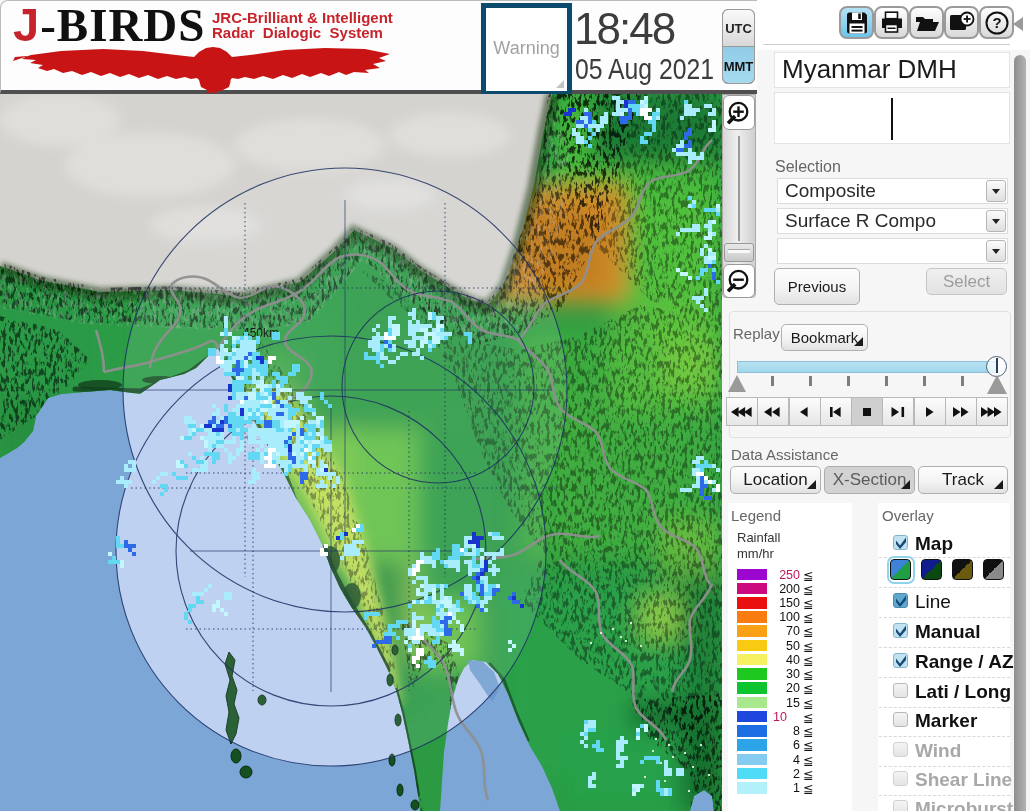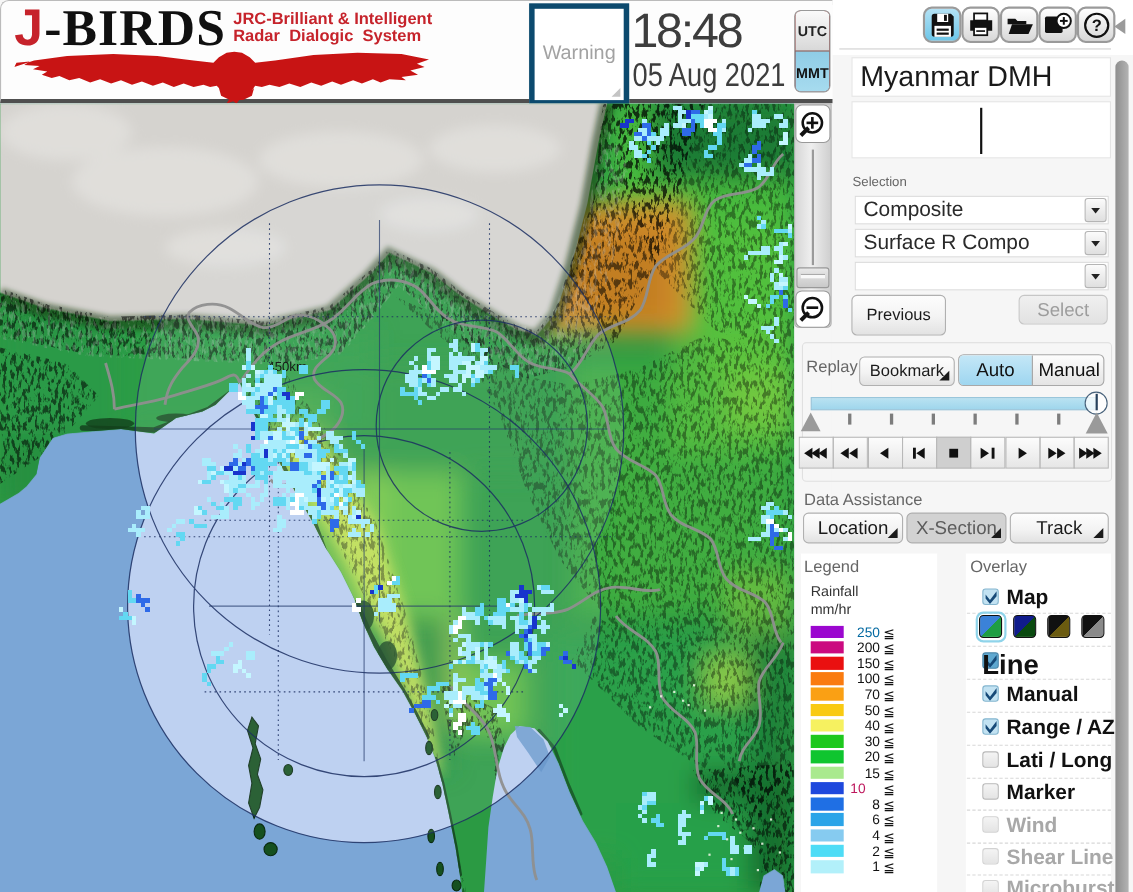--- a/index.html
+++ b/index.html
@@ -2321,41 +2321,37 @@
       <svg width="26" height="26" viewBox="0 0 26 26">
         <circle cx="13" cy="13" r="10.5" fill="none" stroke="#111" stroke-width="2"></circle>
         <text x="13" y="18" text-anchor="middle" font-family="Liberation Serif,serif" font-size="15" font-weight="bold" fill="#111">?</text>
       </svg>
     </div>
     <div style="position:absolute;left:763px;top:44px;width:247px;height:1px;background:#cfcfcf"></div>
     <div style="position:absolute;left:774px;top:52px;width:236px;height:36px;background:#fff;border:1px solid #e4e4e4;box-sizing:border-box;font-size:26px;color:#1a1a1a;padding:1px 0 16px 7px">Myanmar DMH</div>
     <div style="position:absolute;left:774px;top:92px;width:236px;height:52px;background:#fff;border:1px solid #e4e4e4;box-sizing:border-box">
       <span style="position:absolute;left:116px;top:5px;width:1.5px;height:42px;background:#111"></span>
     </div>
-    <div class="lbl" style="left:775px;top:158px;font-size:12px">Selection</div>
+    <div class="lbl" style="left:775px;top:158px;font-size:16px">Selection</div>
     <div style="position:absolute;left:777px;top:178px;width:231px;height:26px;background:#fff;border:1px solid #dcdcdc;box-sizing:border-box;font-size:19px;color:#2a2a2a;padding:1px 0 0 7px">Composite<span style="position:absolute;right:1px;top:1px;width:20px;height:22px;background:linear-gradient(180deg,#fbfbfb,#dfdfdf);border:1px solid #b5b5b5;border-radius:3px;box-sizing:border-box;display:flex;align-items:center;justify-content:center">
         <span style="width:0;height:0;border-top:5px solid #222;border-left:4px solid transparent;border-right:4px solid transparent"></span>
       </span></div>
     <div style="position:absolute;left:777px;top:208px;width:231px;height:26px;background:#fff;border:1px solid #dcdcdc;box-sizing:border-box;font-size:19px;color:#2a2a2a;padding:1px 0 0 7px">Surface R Compo<span style="position:absolute;right:1px;top:1px;width:20px;height:22px;background:linear-gradient(180deg,#fbfbfb,#dfdfdf);border:1px solid #b5b5b5;border-radius:3px;box-sizing:border-box;display:flex;align-items:center;justify-content:center">
         <span style="width:0;height:0;border-top:5px solid #222;border-left:4px solid transparent;border-right:4px solid transparent"></span>
       </span></div>
     <div style="position:absolute;left:777px;top:238px;width:231px;height:26px;background:#fff;border:1px solid #dcdcdc;box-sizing:border-box;font-size:19px;color:#2a2a2a;padding:1px 0 0 7px">
       <span style="position:absolute;right:1px;top:1px;width:20px;height:22px;background:linear-gradient(180deg,#fbfbfb,#dfdfdf);border:1px solid #b5b5b5;border-radius:3px;box-sizing:border-box;display:flex;align-items:center;justify-content:center">
         <span style="width:0;height:0;border-top:5px solid #222;border-left:4px solid transparent;border-right:4px solid transparent"></span>
       </span>
     </div>
     <div style="position:absolute;left:774px;top:268px;width:86px;height:37px;background:linear-gradient(180deg,#fdfdfd 0%,#f3f3f3 55%,#e2e2e2 100%);border:1px solid #b0b0b0;border-radius:5px;box-sizing:border-box;display:flex;align-items:center;justify-content:center;font-size:15px;color:#1a1a1a;">Previous</div>
     <div style="position:absolute;left:926px;top:268px;width:81px;height:27px;background:linear-gradient(180deg,#f0f0f0,#e2e2e2);border:1px solid #c6c6c6;border-radius:5px;box-sizing:border-box;display:flex;align-items:center;justify-content:center;font-size:17px;color:#9d9d9d;">Select</div>
     <div style="position:absolute;left:729px;top:311px;width:282px;height:127px;border:1px solid #e0e0e0;border-radius:4px;box-sizing:border-box"></div>
     <div class="lbl" style="left:733px;top:325px">Replay</div>
     <div style="position:absolute;left:781px;top:324px;width:87px;height:27px;background:linear-gradient(180deg,#fdfdfd 0%,#f3f3f3 55%,#e2e2e2 100%);border:1px solid #b0b0b0;border-radius:5px;box-sizing:border-box;display:flex;align-items:center;justify-content:center;font-size:15px;color:#1a1a1a;">Bookmark<span style="position:absolute;right:4px;bottom:4px;width:0;height:0;border-bottom:9px solid #1a1a1a;border-left:9px solid transparent"></span></div>
-    <div style="position:absolute;left:871px;top:322px;width:133px;height:29px;border:1px solid #a8a8a8;border-radius:5px;box-sizing:border-box;overflow:hidden;background:linear-gradient(180deg,#fdfdfd,#e4e4e4)">
-      <div style="position:absolute;left:0;top:0;width:67px;height:100%;background:linear-gradient(180deg,#c4e7f7,#9ed6f0);border-right:1px solid #a0a0a0;box-sizing:border-box;display:flex;align-items:center;justify-content:center;font-size:17px;color:#111">Auto</div>
-      <div style="position:absolute;left:67px;top:0;width:66px;height:100%;display:flex;align-items:center;justify-content:center;font-size:17px;color:#111">Manual</div>
-    </div>
     <div style="position:absolute;left:737px;top:361px;width:260px;height:12px;background:linear-gradient(180deg,#b9e2f2,#9fd6ec);border:1px solid #8fc0d8;box-sizing:border-box"></div>
     <div style="position:absolute;left:986px;top:356px;width:21px;height:21px;border:1.5px solid #47617a;border-radius:50%;background:rgba(255,255,255,0.75);box-sizing:border-box">
       <span style="position:absolute;left:9px;top:1px;width:1.5px;height:15px;background:#27415c"></span>
     </div>
     <span style="position:absolute;left:728px;top:375px;width:0;height:0;border-bottom:17px solid #9a9a9a;border-left:9px solid transparent;border-right:9px solid transparent"></span>
     <span style="position:absolute;left:987px;top:375px;width:0;height:0;border-bottom:19px solid #9a9a9a;border-left:10px solid transparent;border-right:10px solid transparent"></span>
     <span style="position:absolute;left:771px;top:376px;width:3px;height:10px;background:#7d7d7d"></span>
     <span style="position:absolute;left:809px;top:376px;width:3px;height:10px;background:#7d7d7d"></span>
     <span style="position:absolute;left:847px;top:376px;width:3px;height:10px;background:#7d7d7d"></span>
     <span style="position:absolute;left:885px;top:376px;width:3px;height:10px;background:#7d7d7d"></span>
@@ -2435,21 +2431,21 @@
     <div class="lbl" style="left:731px;top:446px">Data Assistance</div>
     <div style="position:absolute;left:730px;top:466px;width:91px;height:28px;background:linear-gradient(180deg,#fdfdfd 0%,#f3f3f3 55%,#e2e2e2 100%);border:1px solid #b0b0b0;border-radius:5px;box-sizing:border-box;display:flex;align-items:center;justify-content:center;font-size:17px;color:#1a1a1a;">Location<span style="position:absolute;right:4px;bottom:4px;width:0;height:0;border-bottom:9px solid #1a1a1a;border-left:9px solid transparent"></span></div>
     <div style="position:absolute;left:824px;top:466px;width:91px;height:28px;background:#d2d2d2;border:1px solid #adadad;border-radius:5px;box-sizing:border-box;display:flex;align-items:center;justify-content:center;font-size:17px;color:#5c5c5c;">X-Section<span style="position:absolute;right:4px;bottom:4px;width:0;height:0;border-bottom:9px solid #1a1a1a;border-left:9px solid transparent"></span></div>
     <div style="position:absolute;left:918px;top:466px;width:90px;height:28px;background:linear-gradient(180deg,#fdfdfd 0%,#f3f3f3 55%,#e2e2e2 100%);border:1px solid #b0b0b0;border-radius:5px;box-sizing:border-box;display:flex;align-items:center;justify-content:center;font-size:17px;color:#1a1a1a;">Track<span style="position:absolute;right:4px;bottom:4px;width:0;height:0;border-bottom:9px solid #1a1a1a;border-left:9px solid transparent"></span></div>
     <div style="position:absolute;left:728px;top:503px;width:124px;height:308px;background:#fff"></div>
     <div style="position:absolute;left:878px;top:503px;width:132px;height:308px;background:#fff"></div>
     <div class="lbl" style="left:731px;top:507px">Legend</div>
     <div class="lbl" style="left:882px;top:507px">Overlay</div>
     <div style="position:absolute;left:737px;top:530px;font-size:13px;color:#333;line-height:16px">Rainfall<br>mm/hr</div>
     <div style="position:absolute;left:737px;top:568.5px;width:30px;height:11.5px;background:#9b07cf"></div>
-    <div style="position:absolute;left:760px;top:567.5px;width:40px;text-align:right;font-size:12.5px;color:#0369a1">250</div>
+    <div style="position:absolute;left:760px;top:567.5px;width:40px;text-align:right;font-size:12.5px;color:#be185d">250</div>
     <div style="position:absolute;left:803px;top:567.5px;font-size:12.5px;color:#111">≦</div>
     <div style="position:absolute;left:737px;top:582.7px;width:30px;height:11.5px;background:#cb0a80"></div>
     <div style="position:absolute;left:760px;top:581.7px;width:40px;text-align:right;font-size:12.5px;color:#111">200</div>
     <div style="position:absolute;left:803px;top:581.7px;font-size:12.5px;color:#111">≦</div>
     <div style="position:absolute;left:737px;top:597.0px;width:30px;height:11.5px;background:#ea1010"></div>
     <div style="position:absolute;left:760px;top:596.0px;width:40px;text-align:right;font-size:12.5px;color:#111">150</div>
     <div style="position:absolute;left:803px;top:596.0px;font-size:12.5px;color:#111">≦</div>
     <div style="position:absolute;left:737px;top:611.2px;width:30px;height:11.5px;background:#fa7b10"></div>
     <div style="position:absolute;left:760px;top:610.2px;width:40px;text-align:right;font-size:12.5px;color:#111">100</div>
     <div style="position:absolute;left:803px;top:610.2px;font-size:12.5px;color:#111">≦</div>
@@ -2502,21 +2498,21 @@
       <svg width="14" height="14" viewBox="0 0 14 14" style="position:absolute;left:0px;top:0px">
         <path d="M2,4.5 L6,9.5 L12,1.5 L12,6 L6,13 L2,8 Z" fill="#174a78"></path>
       </svg>
     </span>
     <div style="position:absolute;left:915px;top:533px;font-size:19px;font-weight:bold;color:#111">Map</div>
     <span style="position:absolute;left:893px;top:593px;width:15px;height:15px;background:#5fa8d0;border:1px solid #4e88ab;border-radius:3px;box-sizing:border-box;">
       <svg width="14" height="14" viewBox="0 0 14 14" style="position:absolute;left:0px;top:0px">
         <path d="M2,4.5 L6,9.5 L12,1.5 L12,6 L6,13 L2,8 Z" fill="#174a78"></path>
       </svg>
     </span>
-    <div style="position:absolute;left:893px;top:591px;font-size:25px;font-weight:bold;color:#111">Line</div>
+    <div style="position:absolute;left:915px;top:591px;font-size:19px;font-weight:normal;color:#111">Line</div>
     <span style="position:absolute;left:893px;top:623px;width:15px;height:15px;background:#c2e2f2;border:1px solid #85b6cf;border-radius:3px;box-sizing:border-box;">
       <svg width="14" height="14" viewBox="0 0 14 14" style="position:absolute;left:0px;top:0px">
         <path d="M2,4.5 L6,9.5 L12,1.5 L12,6 L6,13 L2,8 Z" fill="#174a78"></path>
       </svg>
     </span>
     <div style="position:absolute;left:915px;top:621px;font-size:19px;font-weight:bold;color:#111">Manual</div>
     <span style="position:absolute;left:893px;top:653px;width:15px;height:15px;background:#c2e2f2;border:1px solid #85b6cf;border-radius:3px;box-sizing:border-box;">
       <svg width="14" height="14" viewBox="0 0 14 14" style="position:absolute;left:0px;top:0px">
         <path d="M2,4.5 L6,9.5 L12,1.5 L12,6 L6,13 L2,8 Z" fill="#174a78"></path>
       </svg>

